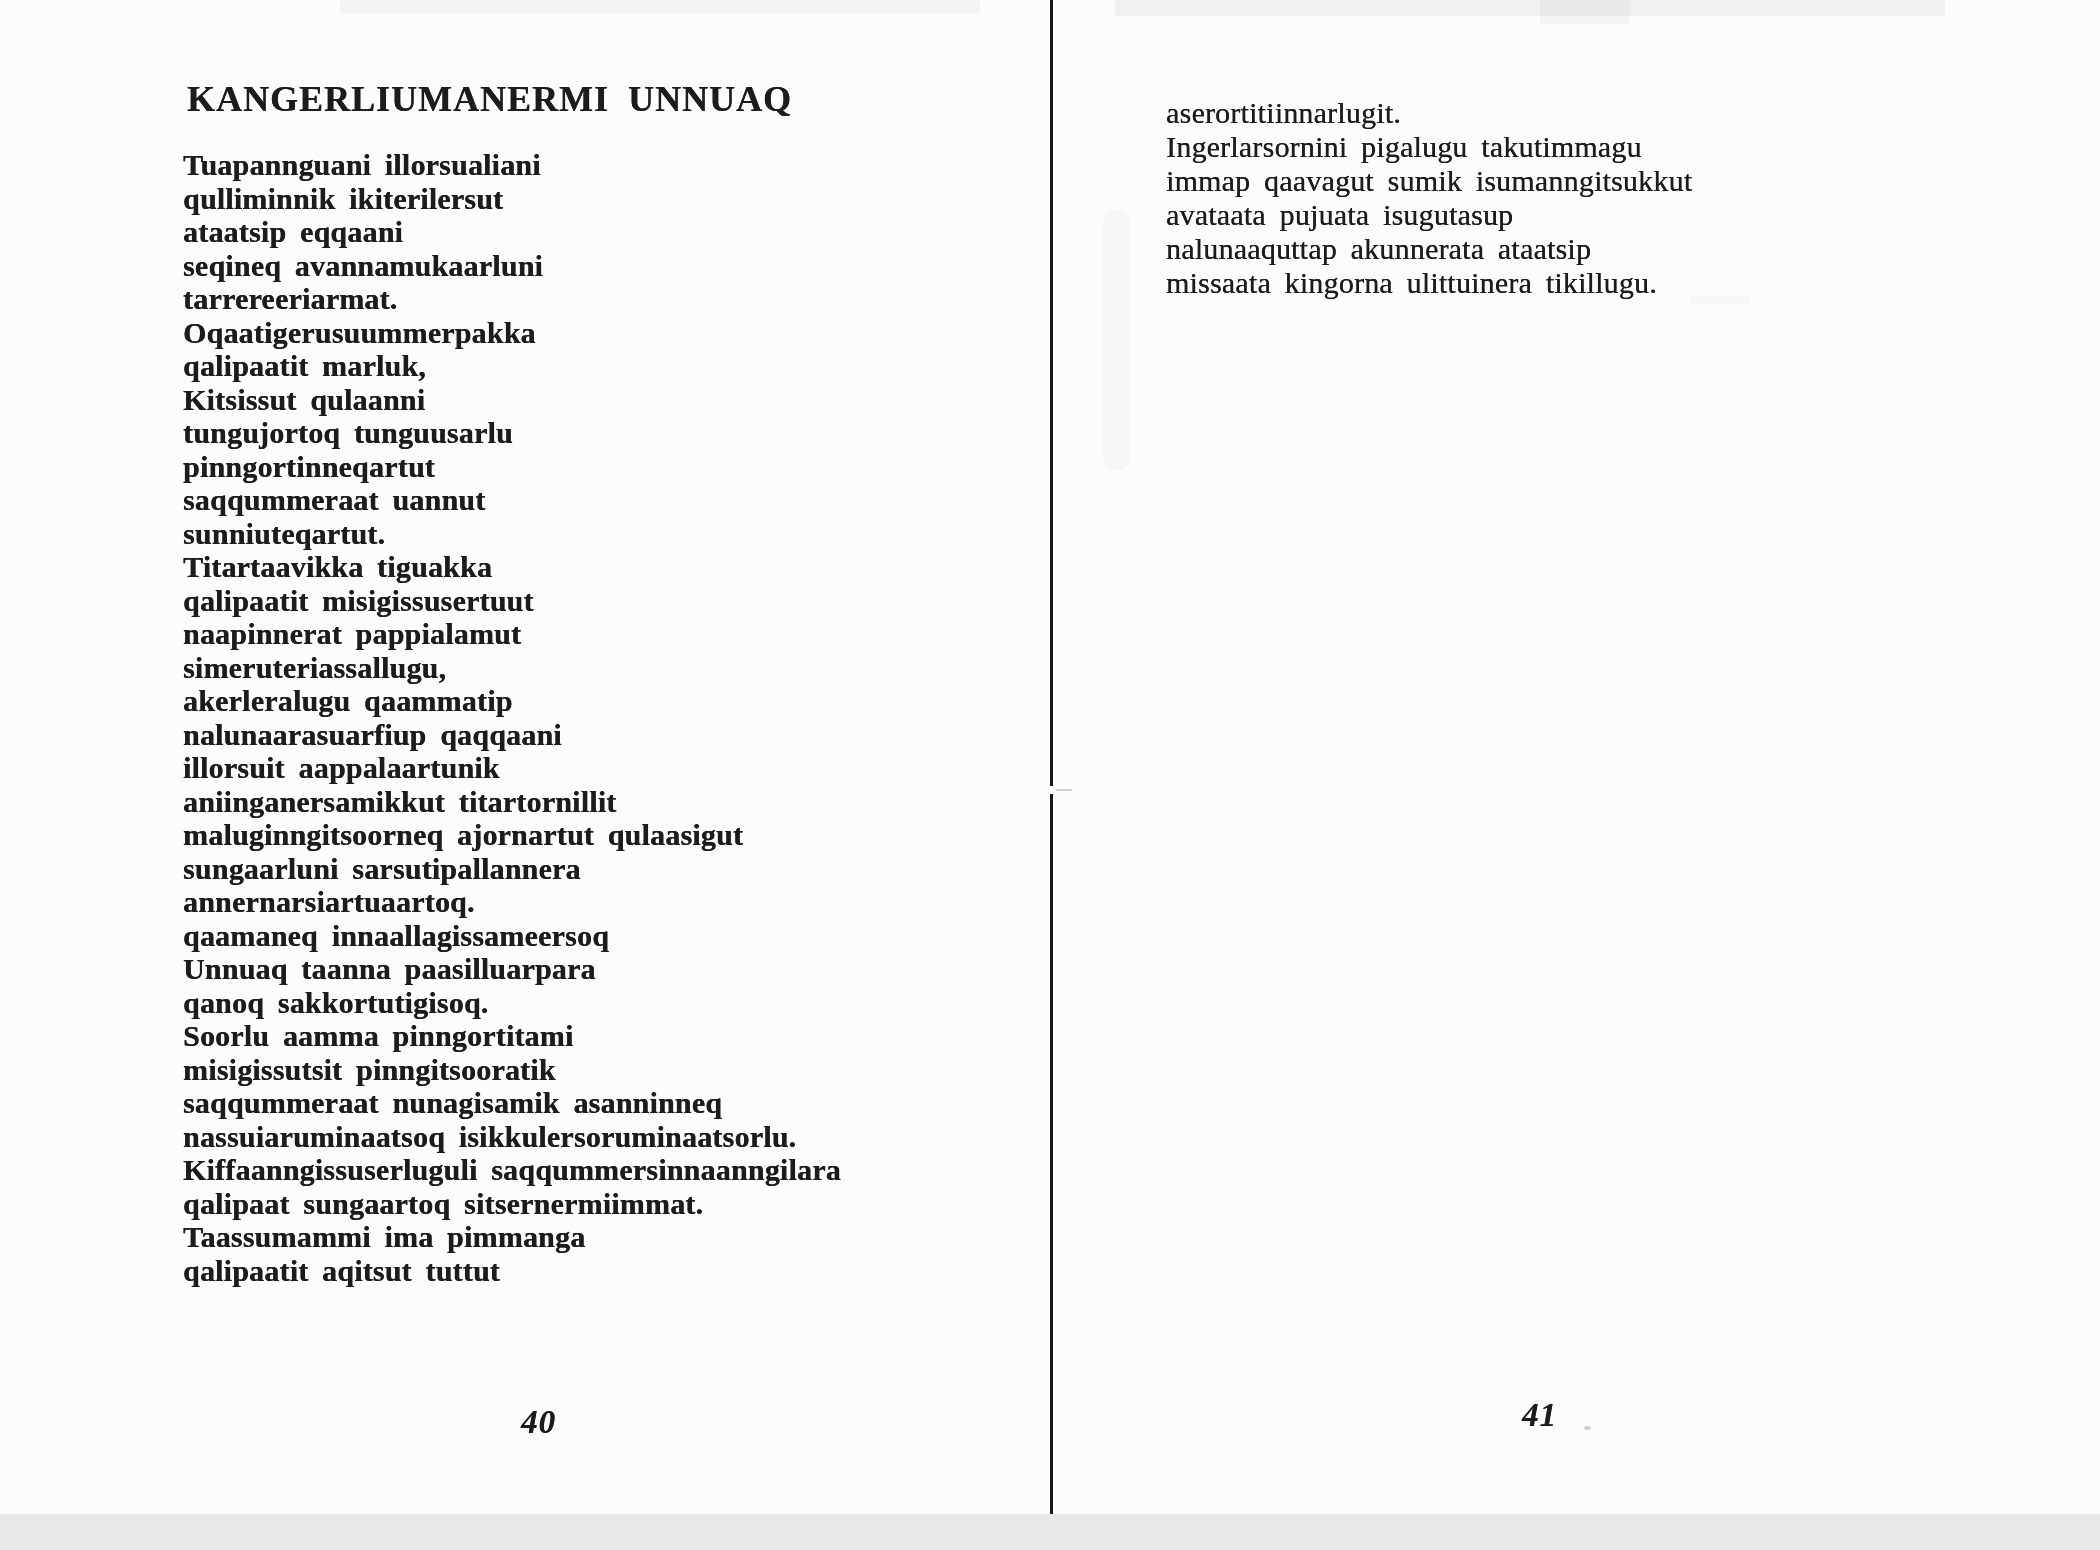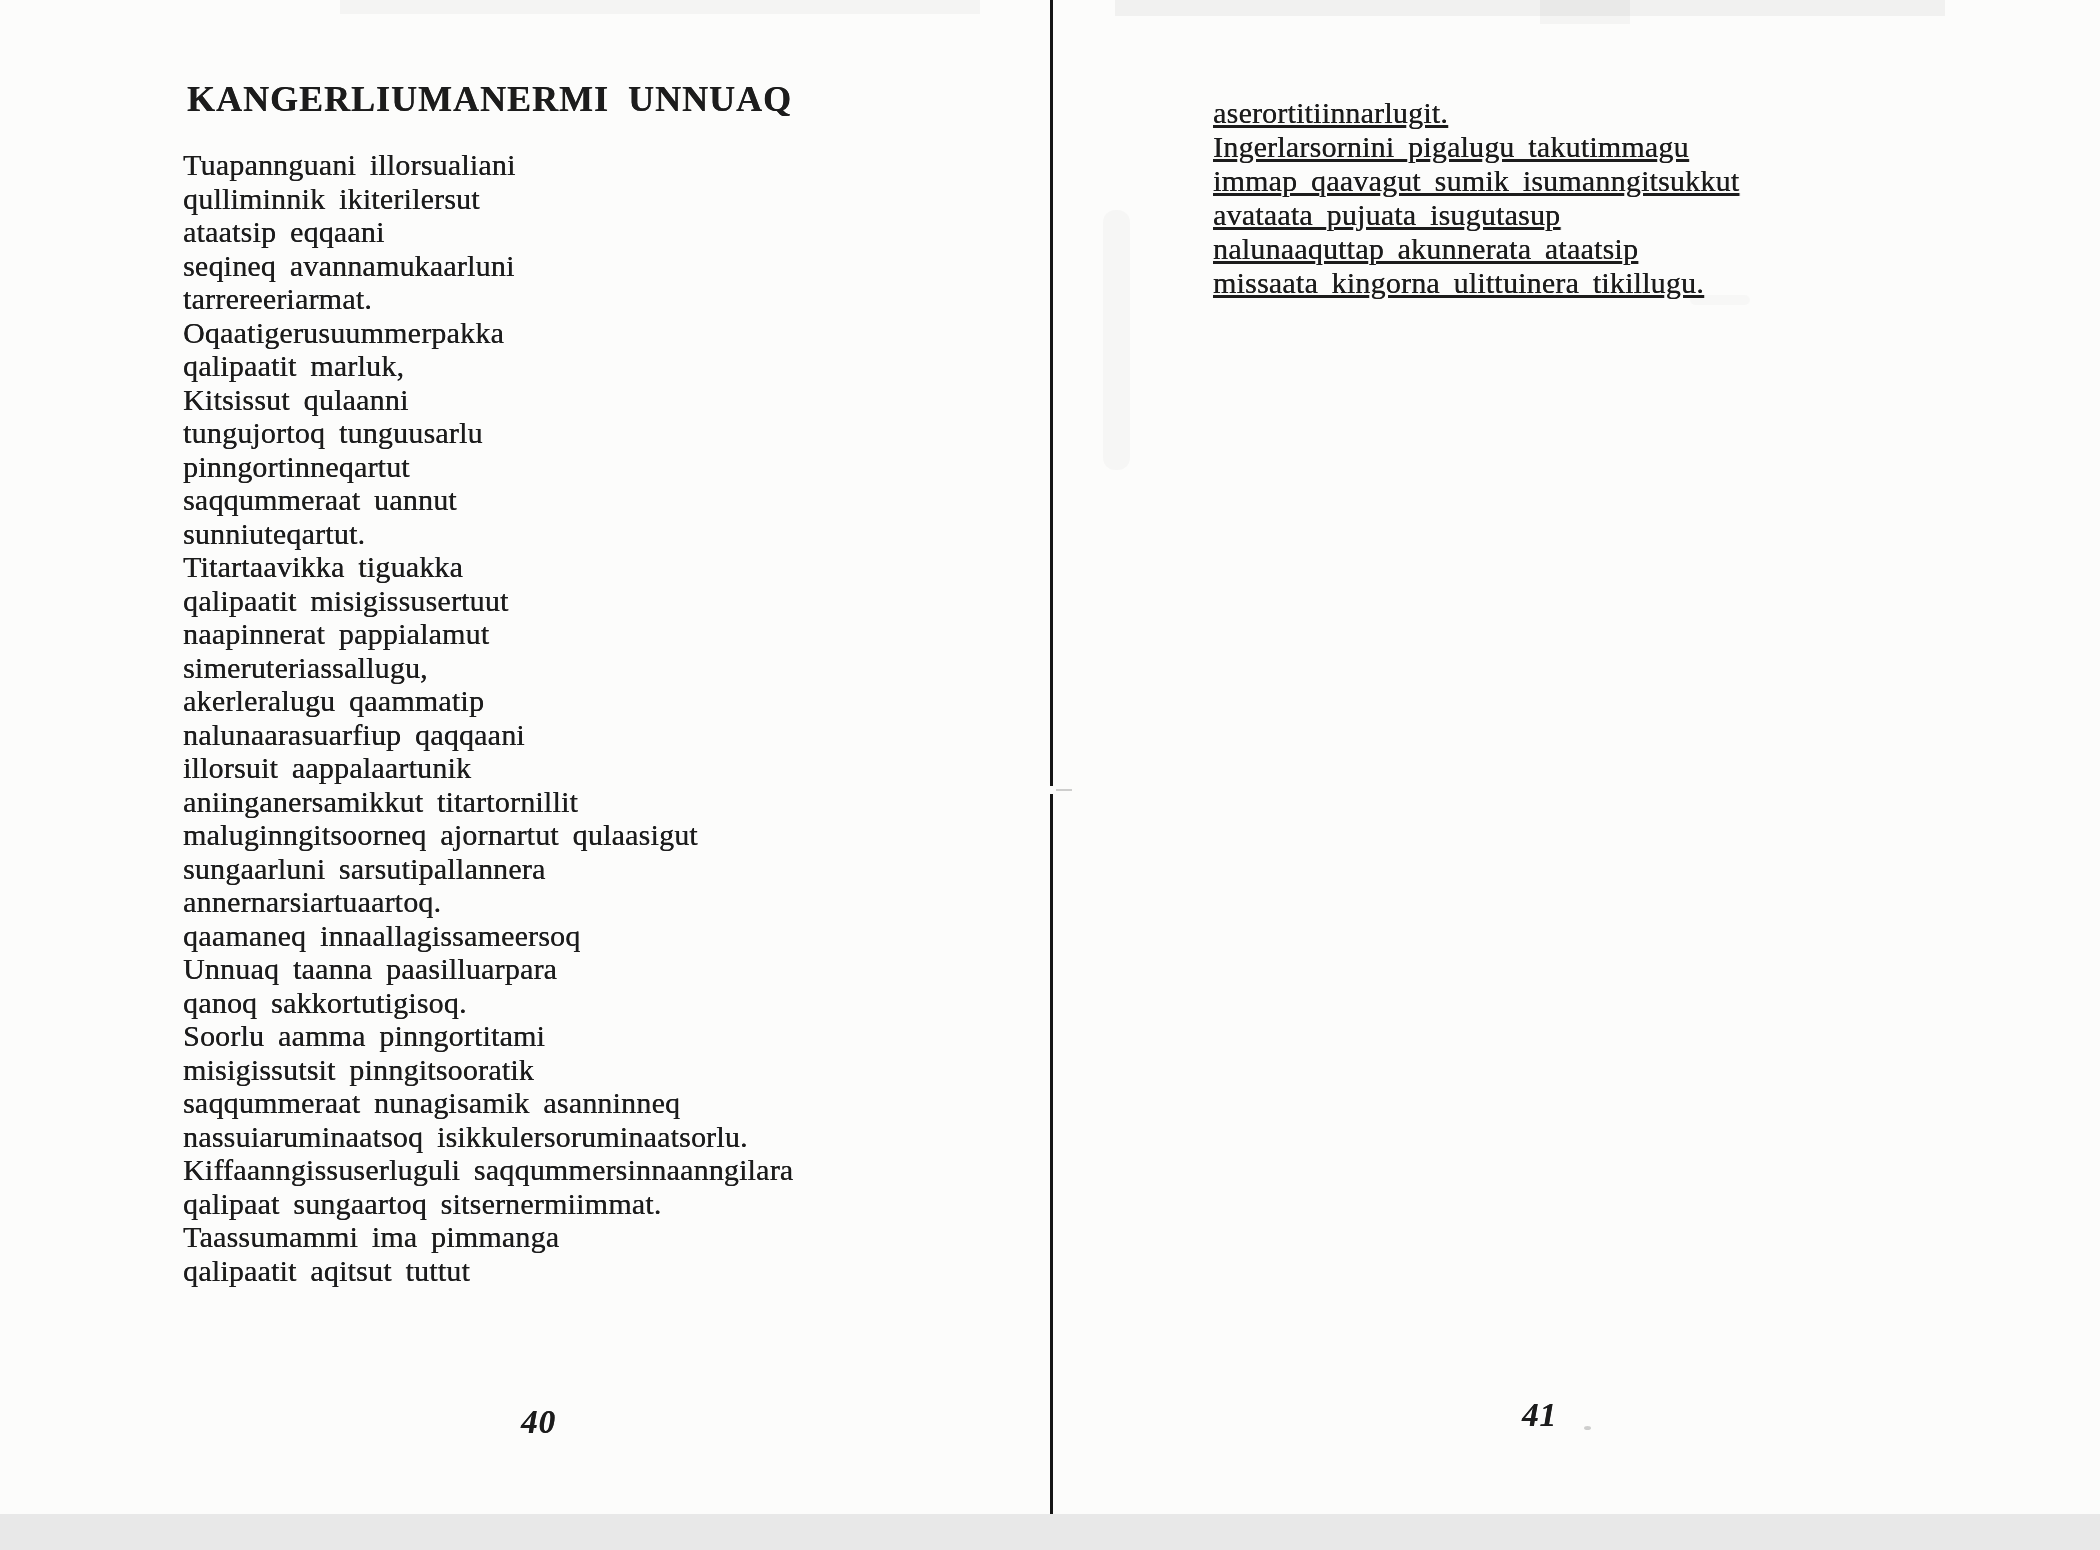--- a/index.html
+++ b/index.html
@@ -30,22 +30,22 @@
   
   .poem-block{
     position:absolute;
     font-size:30px;
     white-space:nowrap;
     letter-spacing:0.2px;
     word-spacing:6px;
     text-shadow:0.25px 0 0 currentColor;
   }
   .poem-left{left:183px;top:148px;}
-  .poem-left div{line-height:33.5px;}
-  .poem-right{left:1213px;top:96px;text-decoration:underline;}
+  .poem-left div{line-height:33.5px;font-weight:bold;}
+  .poem-right{left:1166px;top:96px;}
   .poem-right div{line-height:34px;}
   
   .page-number{
     position:absolute;
     font-size:33px;line-height:34px;
     font-weight:bold;font-style:italic;
     letter-spacing:1px;
     text-shadow:0.3px 0 0 currentColor;
   }
   .page-number-left{left:521px;top:1389px;margin-top:16px;}

